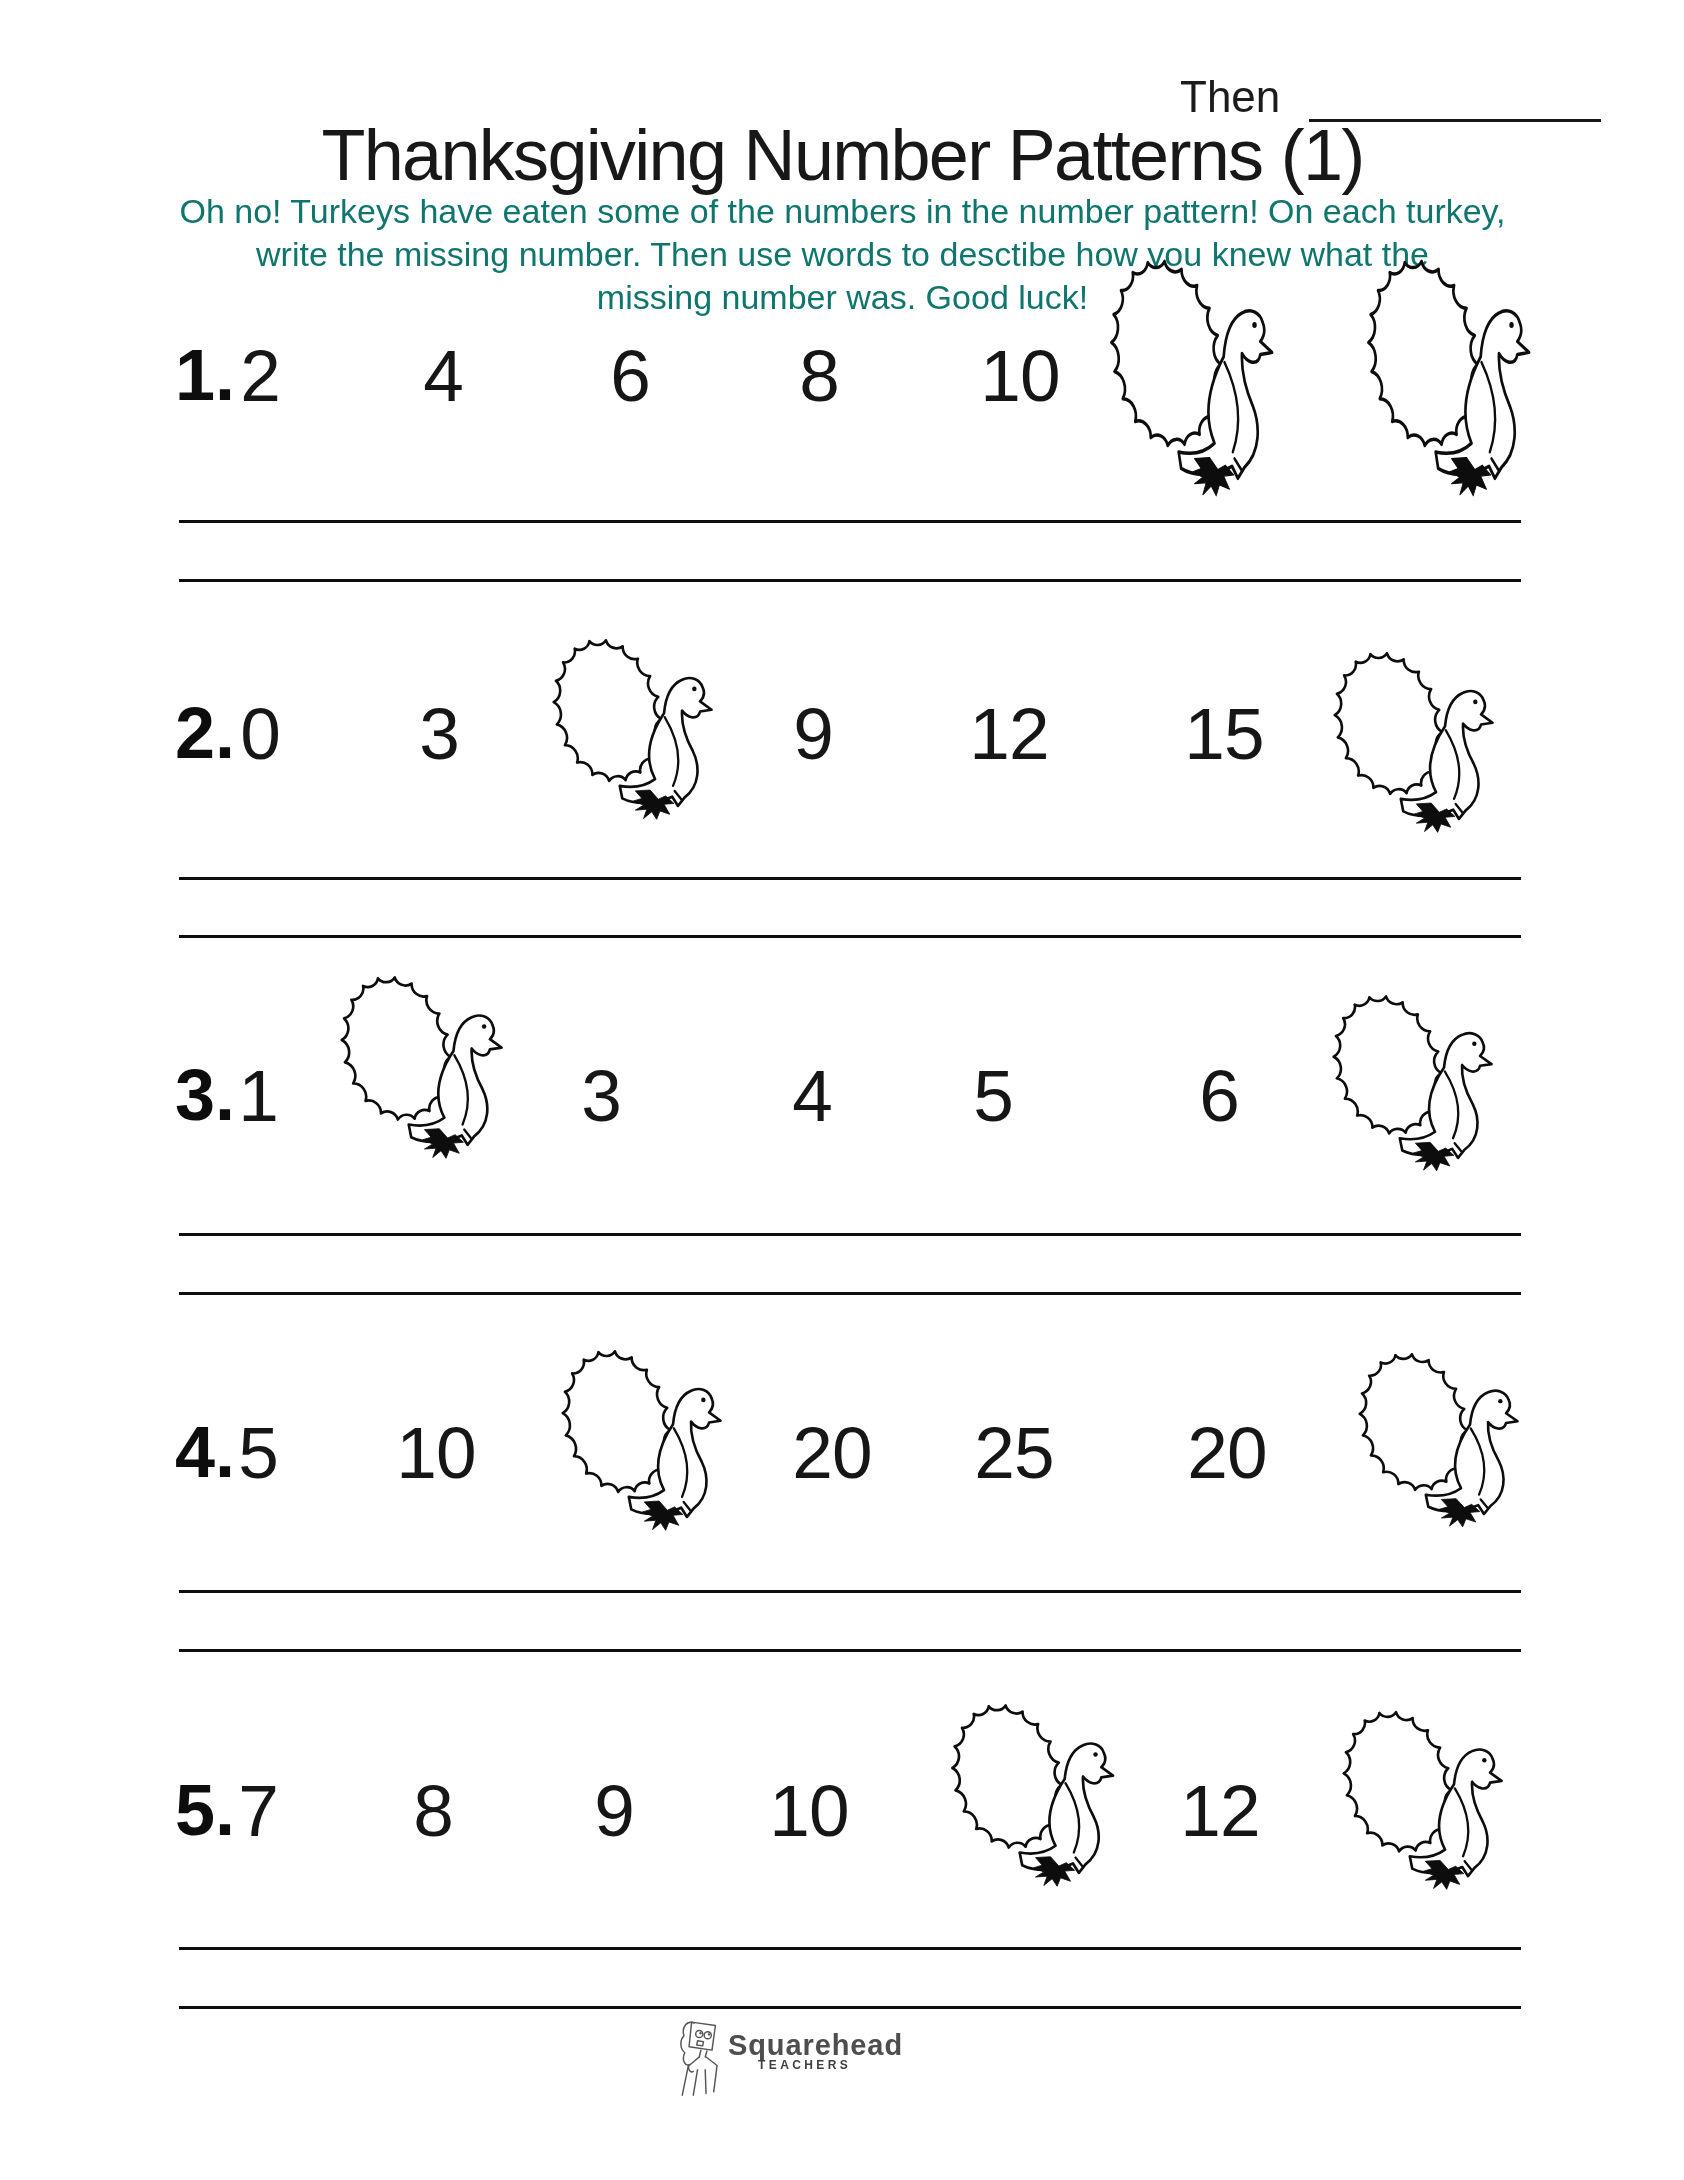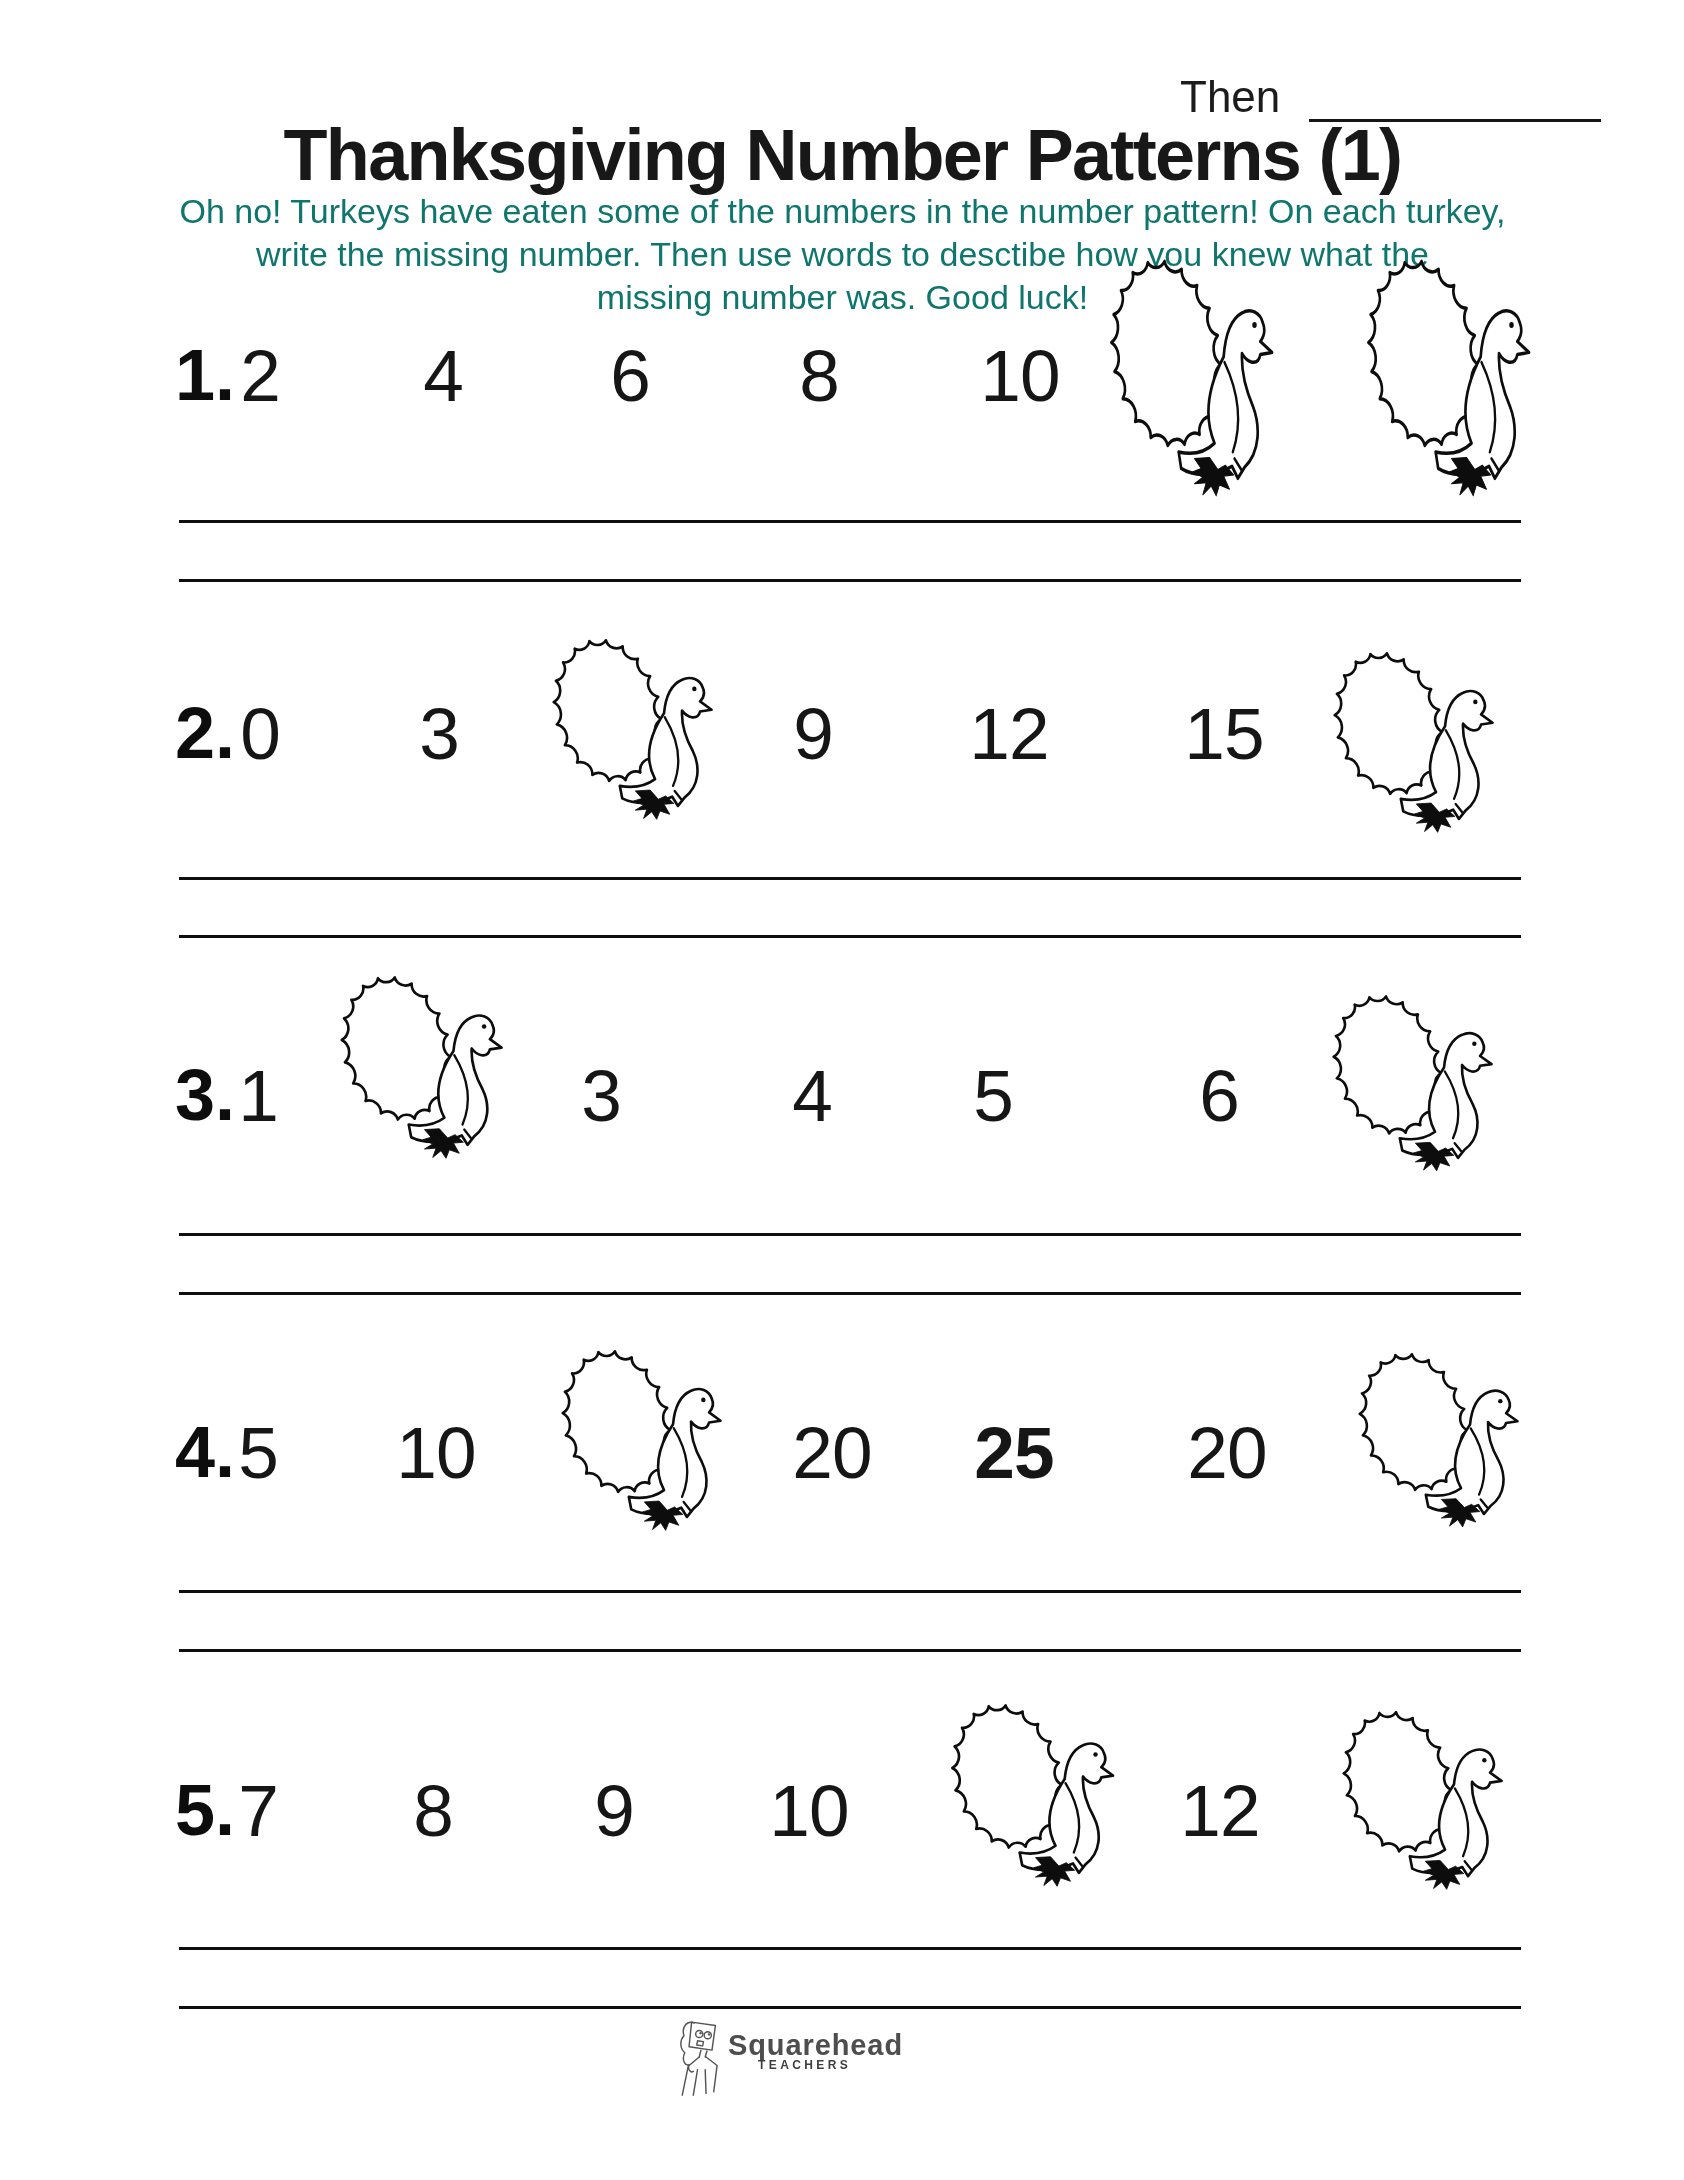--- a/index.html
+++ b/index.html
@@ -2,21 +2,21 @@
 <html style="font-size:13.6px"><head>
 <meta charset="utf-8">
 <style>
   html,body{margin:0;padding:0;}
   body{width:1685px;height:2181px;background:#ffffff;position:relative;overflow:hidden;
        font-family:"Liberation Sans","DejaVu Sans",sans-serif;color:#151515;}
   .page{position:absolute;inset:0;}
   .name-row{position:absolute;top:75px;left:1180px;font-size:44px;line-height:1;color:#1c1c1c;letter-spacing:0;}
   .name-blank{position:absolute;top:119px;left:1309px;width:292px;height:2.6px;background:#161616;}
   .title{position:absolute;top:119px;left:50%;transform:translateX(-50%);font-size:72px;line-height:1;
-         letter-spacing:-1.7px;color:#181818;white-space:nowrap;font-weight:700;}
+         letter-spacing:-1.7px;color:#181818;white-space:nowrap;font-weight:400;}
   .instructions{position:absolute;top:190px;left:0;width:100%;text-align:center;}
   .instructions div{font-size:34px;line-height:43px;color:#0f766e;white-space:nowrap;}
   .num{position:absolute;transform:translate(-50%,-50%);font-size:73px;line-height:1;color:#161616;letter-spacing:-0.9px;white-space:nowrap;}
   .plabel{position:absolute;transform:translate(0,-50%);font-size:72px;line-height:1;font-weight:700;color:#0d0d0d;}
   .turkey{position:absolute;transform:translate(-50%,-50%);}
   .tk{fill:#ffffff;stroke:#0d0d0d;stroke-width:3.2;stroke-linejoin:round;}
   .tkl{fill:none;stroke:#0d0d0d;stroke-width:2.8;stroke-linecap:round;}
   .tkf{fill:#0d0d0d;stroke:#0d0d0d;stroke-width:1;stroke-linejoin:round;}
   .answer-line{position:absolute;height:3.4px;background:#0e0e0e;}
   .logo{position:absolute;left:677px;top:2012px;width:256px;height:145px;}
@@ -114,21 +114,21 @@
       <span class="num" style="left: 436px; top: 1452px;">10</span>
       <svg viewBox="0 0 210 232" preserveAspectRatio="none" width="172" height="194" class="turkey" style="left: 637px; top: 1435px;">
         <path class="tk" d="M61.5,176.9 A13.4,13.4 0 0 1 81.9,184.1 A12.5,12.5 0 0 1 102.1,183.1 A12.5,12.5 0 0 1 120.1,174.0 A13.4,13.4 0 0 1 134.2,157.6 A14.7,14.7 0 0 1 143.0,135.6 A15.9,15.9 0 0 1 145.7,110.1 A16.6,16.6 0 0 1 141.9,83.6 A16.6,16.6 0 0 1 132.0,58.7 A15.9,15.9 0 0 1 117.1,37.9 A14.7,14.7 0 0 1 98.5,23.1 A13.4,13.4 0 0 1 78.1,15.9 A12.5,12.5 0 0 1 57.9,16.9 A12.5,12.5 0 0 1 39.9,26.0 A13.4,13.4 0 0 1 25.8,42.4 A14.7,14.7 0 0 1 17.0,64.4 A15.9,15.9 0 0 1 14.3,89.9 A16.6,16.6 0 0 1 18.1,116.4 A16.6,16.6 0 0 1 28.0,141.3 A15.9,15.9 0 0 1 42.9,162.1 A14.7,14.7 0 0 1 61.5,176.9 Z"></path>
         <path class="tk" d="M149,103 C151,82 159,68 171,63 C182,58 193,63 196,72 C199,78 198,84 193,89 L207,99 L193,101 Q191,109 183,108 C178,107 174,104 171,100 C170,116 175,132 184,148 C193,166 193,190 174,204 L166,214 L159,203 C139,212 114,213 98,205 L95,190 C112,193 127,190 138,182 C124,156 132,128 149,103 Z"></path>
         <path class="tkl" d="M150,108 C166,134 172,162 160,190"></path>
         <path class="tkl" d="M162,196 L170,206"></path>
         <path class="tkf" d="M114,196 L122,205 L112,208 L124,213 L114,219 L128,218 L124,229 L134,221 L140,230 L144,220 L156,224 L149,212 L161,211 L151,202 L142,206 L132,195 Z"></path>
         <circle cx="186" cy="74" r="2.7" fill="#0d0d0d"></circle>
       </svg>
       <span class="num" style="left: 832px; top: 1452px;">20</span>
-      <span class="num" style="left: 1014px; top: 1452px; font-weight: bold;">25</span>
+      <span class="num" style="left: 1014px; top: 1452px;">25</span>
       <span class="num" style="left: 1227px; top: 1452px;">20</span>
       <svg viewBox="0 0 210 232" preserveAspectRatio="none" width="172" height="187" class="turkey" style="left: 1434px; top: 1435px;">
         <path class="tk" d="M61.5,176.9 A13.4,13.4 0 0 1 81.9,184.1 A12.5,12.5 0 0 1 102.1,183.1 A12.5,12.5 0 0 1 120.1,174.0 A13.4,13.4 0 0 1 134.2,157.6 A14.7,14.7 0 0 1 143.0,135.6 A15.9,15.9 0 0 1 145.7,110.1 A16.6,16.6 0 0 1 141.9,83.6 A16.6,16.6 0 0 1 132.0,58.7 A15.9,15.9 0 0 1 117.1,37.9 A14.7,14.7 0 0 1 98.5,23.1 A13.4,13.4 0 0 1 78.1,15.9 A12.5,12.5 0 0 1 57.9,16.9 A12.5,12.5 0 0 1 39.9,26.0 A13.4,13.4 0 0 1 25.8,42.4 A14.7,14.7 0 0 1 17.0,64.4 A15.9,15.9 0 0 1 14.3,89.9 A16.6,16.6 0 0 1 18.1,116.4 A16.6,16.6 0 0 1 28.0,141.3 A15.9,15.9 0 0 1 42.9,162.1 A14.7,14.7 0 0 1 61.5,176.9 Z"></path>
         <path class="tk" d="M149,103 C151,82 159,68 171,63 C182,58 193,63 196,72 C199,78 198,84 193,89 L207,99 L193,101 Q191,109 183,108 C178,107 174,104 171,100 C170,116 175,132 184,148 C193,166 193,190 174,204 L166,214 L159,203 C139,212 114,213 98,205 L95,190 C112,193 127,190 138,182 C124,156 132,128 149,103 Z"></path>
         <path class="tkl" d="M150,108 C166,134 172,162 160,190"></path>
         <path class="tkl" d="M162,196 L170,206"></path>
         <path class="tkf" d="M114,196 L122,205 L112,208 L124,213 L114,219 L128,218 L124,229 L134,221 L140,230 L144,220 L156,224 L149,212 L161,211 L151,202 L142,206 L132,195 Z"></path>
         <circle cx="186" cy="74" r="2.7" fill="#0d0d0d"></circle>
       </svg>
       <span class="plabel" style="left: 175px; top: 1810px;">5.</span>

